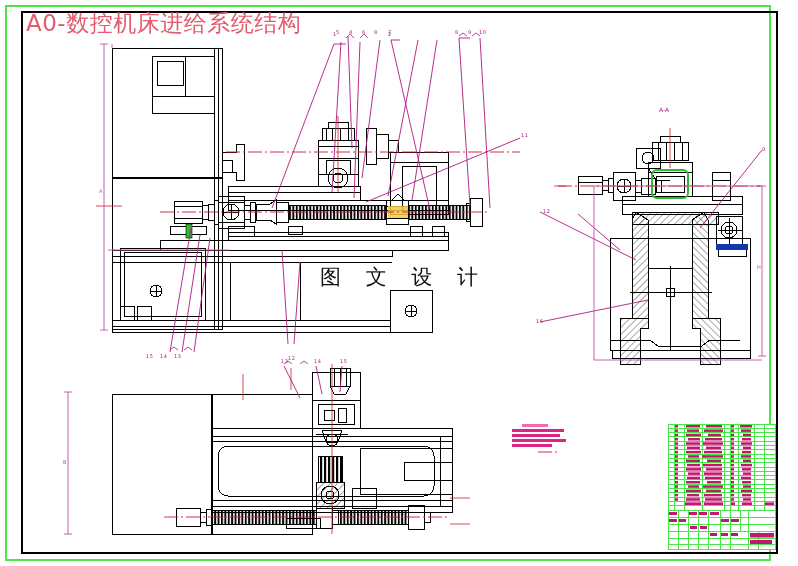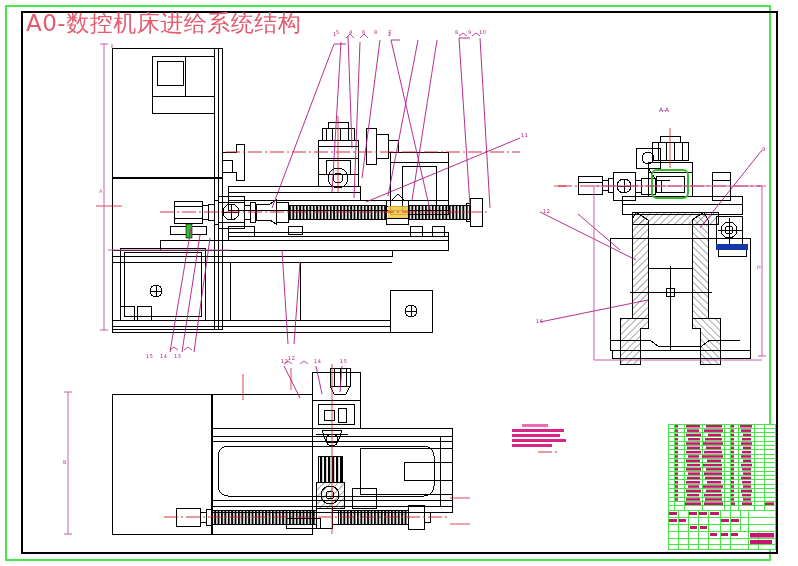--- a/index.html
+++ b/index.html
@@ -44,20 +44,21 @@
 </style>
 </head>
 <body>
 
 <div id="stage">
 
   <div class="green-border"></div>
   <div class="black-frame"></div>
 
   <div class="dwg-title">A0-数控机床进给系统结构</div>
+  <div class="watermark">图 文 设 计</div>
 
   <svg class="ov" viewBox="0 0 798 566">
     <defs>
       <pattern id="hatchR" width="5" height="5" patternTransform="rotate(45)" patternUnits="userSpaceOnUse">
         <line x1="0" y1="0" x2="0" y2="5" stroke="#000" stroke-width="0.7"></line>
       </pattern>
       <pattern id="hatchL" width="5" height="5" patternTransform="rotate(-45)" patternUnits="userSpaceOnUse">
         <line x1="0" y1="0" x2="0" y2="5" stroke="#000" stroke-width="0.7"></line>
       </pattern>
       <pattern id="thread" width="4" height="24" patternUnits="userSpaceOnUse">

